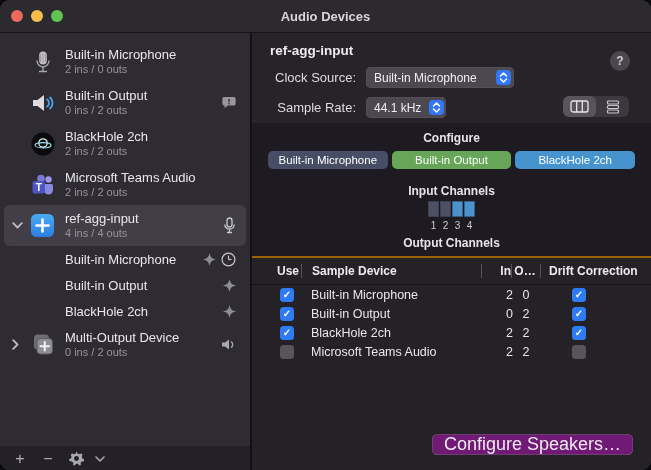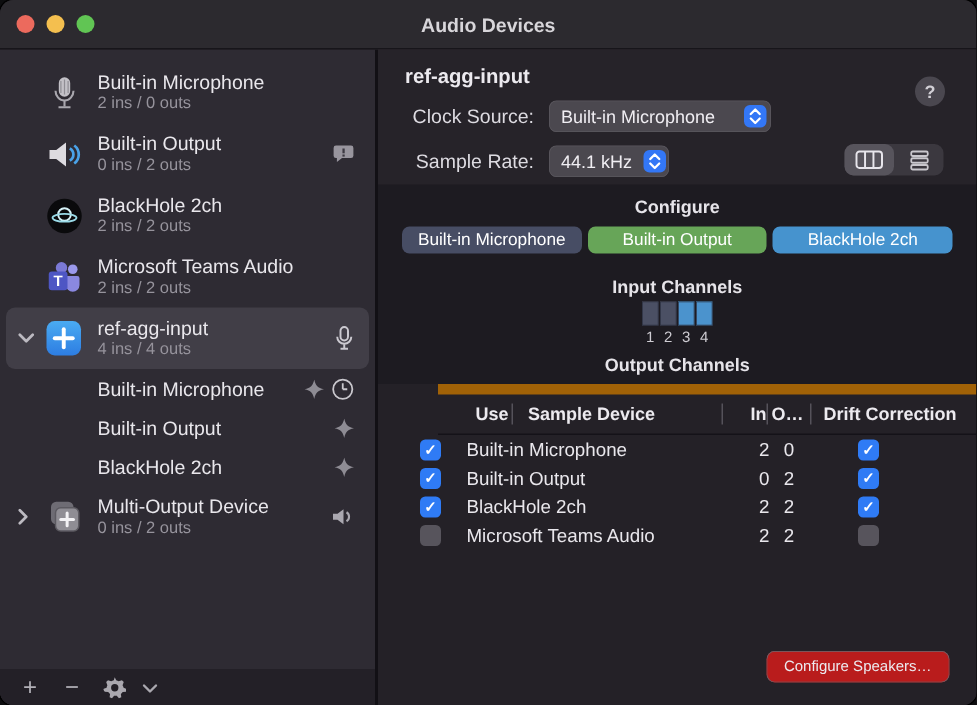--- a/index.html
+++ b/index.html
@@ -54,37 +54,37 @@
   .pills{position:absolute;left:0;top:28px;width:100%;display:flex;justify-content:center;gap:4px;padding:0 16px;box-sizing:border-box;}
   .pill{height:18px;border-radius:5px;display:flex;align-items:center;justify-content:center;font-size:11.5px;color:#fff;flex:1;white-space:nowrap;}
   .chan-row{position:absolute;left:0;top:78px;width:100%;display:flex;justify-content:center;gap:1px;}
   .chan-sq{width:11px;height:16px;background:#4b5064;box-shadow:0 0 0 .5px #2c3040 inset;}
   .chan-sq.active{background:#4b93cd;}
   .chan-nums{position:absolute;left:0;top:97px;width:100%;display:flex;justify-content:center;gap:1px;}
   .chan-num{width:11px;text-align:center;font-size:10px;color:#cfcdd3;}
 
   
   .table-area{position:absolute;left:0;top:223px;width:399px;bottom:0;background:#242127;}
-  .thead{display:flex;align-items:center;height:26px;border-top:7px solid #a16207;border-bottom:1px solid #141218;font-size:12px;font-weight:bold;color:#eceaef;margin-left:40px;}
+  .thead{display:flex;align-items:center;height:26px;border-top:2px solid #a16207;border-bottom:1px solid #141218;font-size:12px;font-weight:bold;color:#eceaef;}
   .th{white-space:nowrap;}
   .vsep{width:1px;height:14px;background:#55525a;}
   .col-use{width:49px;padding-left:25px;box-sizing:border-box;}
   .col-dev{flex:1;padding-left:10px;}
   .col-in{width:29px;text-align:right;}
   .col-out{width:26px;text-align:center;padding-right:2px;}
   .col-drift{width:110px;padding-left:8px;box-sizing:border-box;}
   .trow{display:flex;align-items:center;height:19px;font-size:12.5px;color:#e9e7ec;}
   .trow:first-of-type{margin-top:5px;}
   .cb{width:14px;height:14px;border-radius:3.5px;background:#57545c;display:inline-flex;align-items:center;justify-content:center;}
   .cb.checked{background:#2f7bf5;}
   .cb.checked::after{content:"✓";color:#fff;font-size:10px;font-weight:bold;}
   .cell-use{width:49px;display:flex;justify-content:flex-start;padding-left:28px;box-sizing:border-box;}
   .cell-dev{flex:1;padding-left:10px;white-space:nowrap;}
   .cell-drift{width:110px;display:flex;padding-left:31px;box-sizing:border-box;}
-  .config-btn{position:absolute;right:18px;bottom:16px;height:21px;padding:0 12px;background:#b91c1c;border-radius:5.5px;display:flex;align-items:center;font-size:10px;color:#eceaef;box-shadow:0 0 0 .5px #6a676f inset;}
+  .config-btn{position:absolute;right:18px;bottom:16px;height:21px;padding:0 12px;background:#701a75;border-radius:5.5px;display:flex;align-items:center;font-size:18px;color:#eceaef;box-shadow:0 0 0 .5px #6a676f inset;}
 </style>
 </head>
 <body>
 
 <div class="window">
 
   <div class="titlebar">
     <div class="traffic">
       <span class="tl red"></span>
       <span class="tl yellow"></span>

